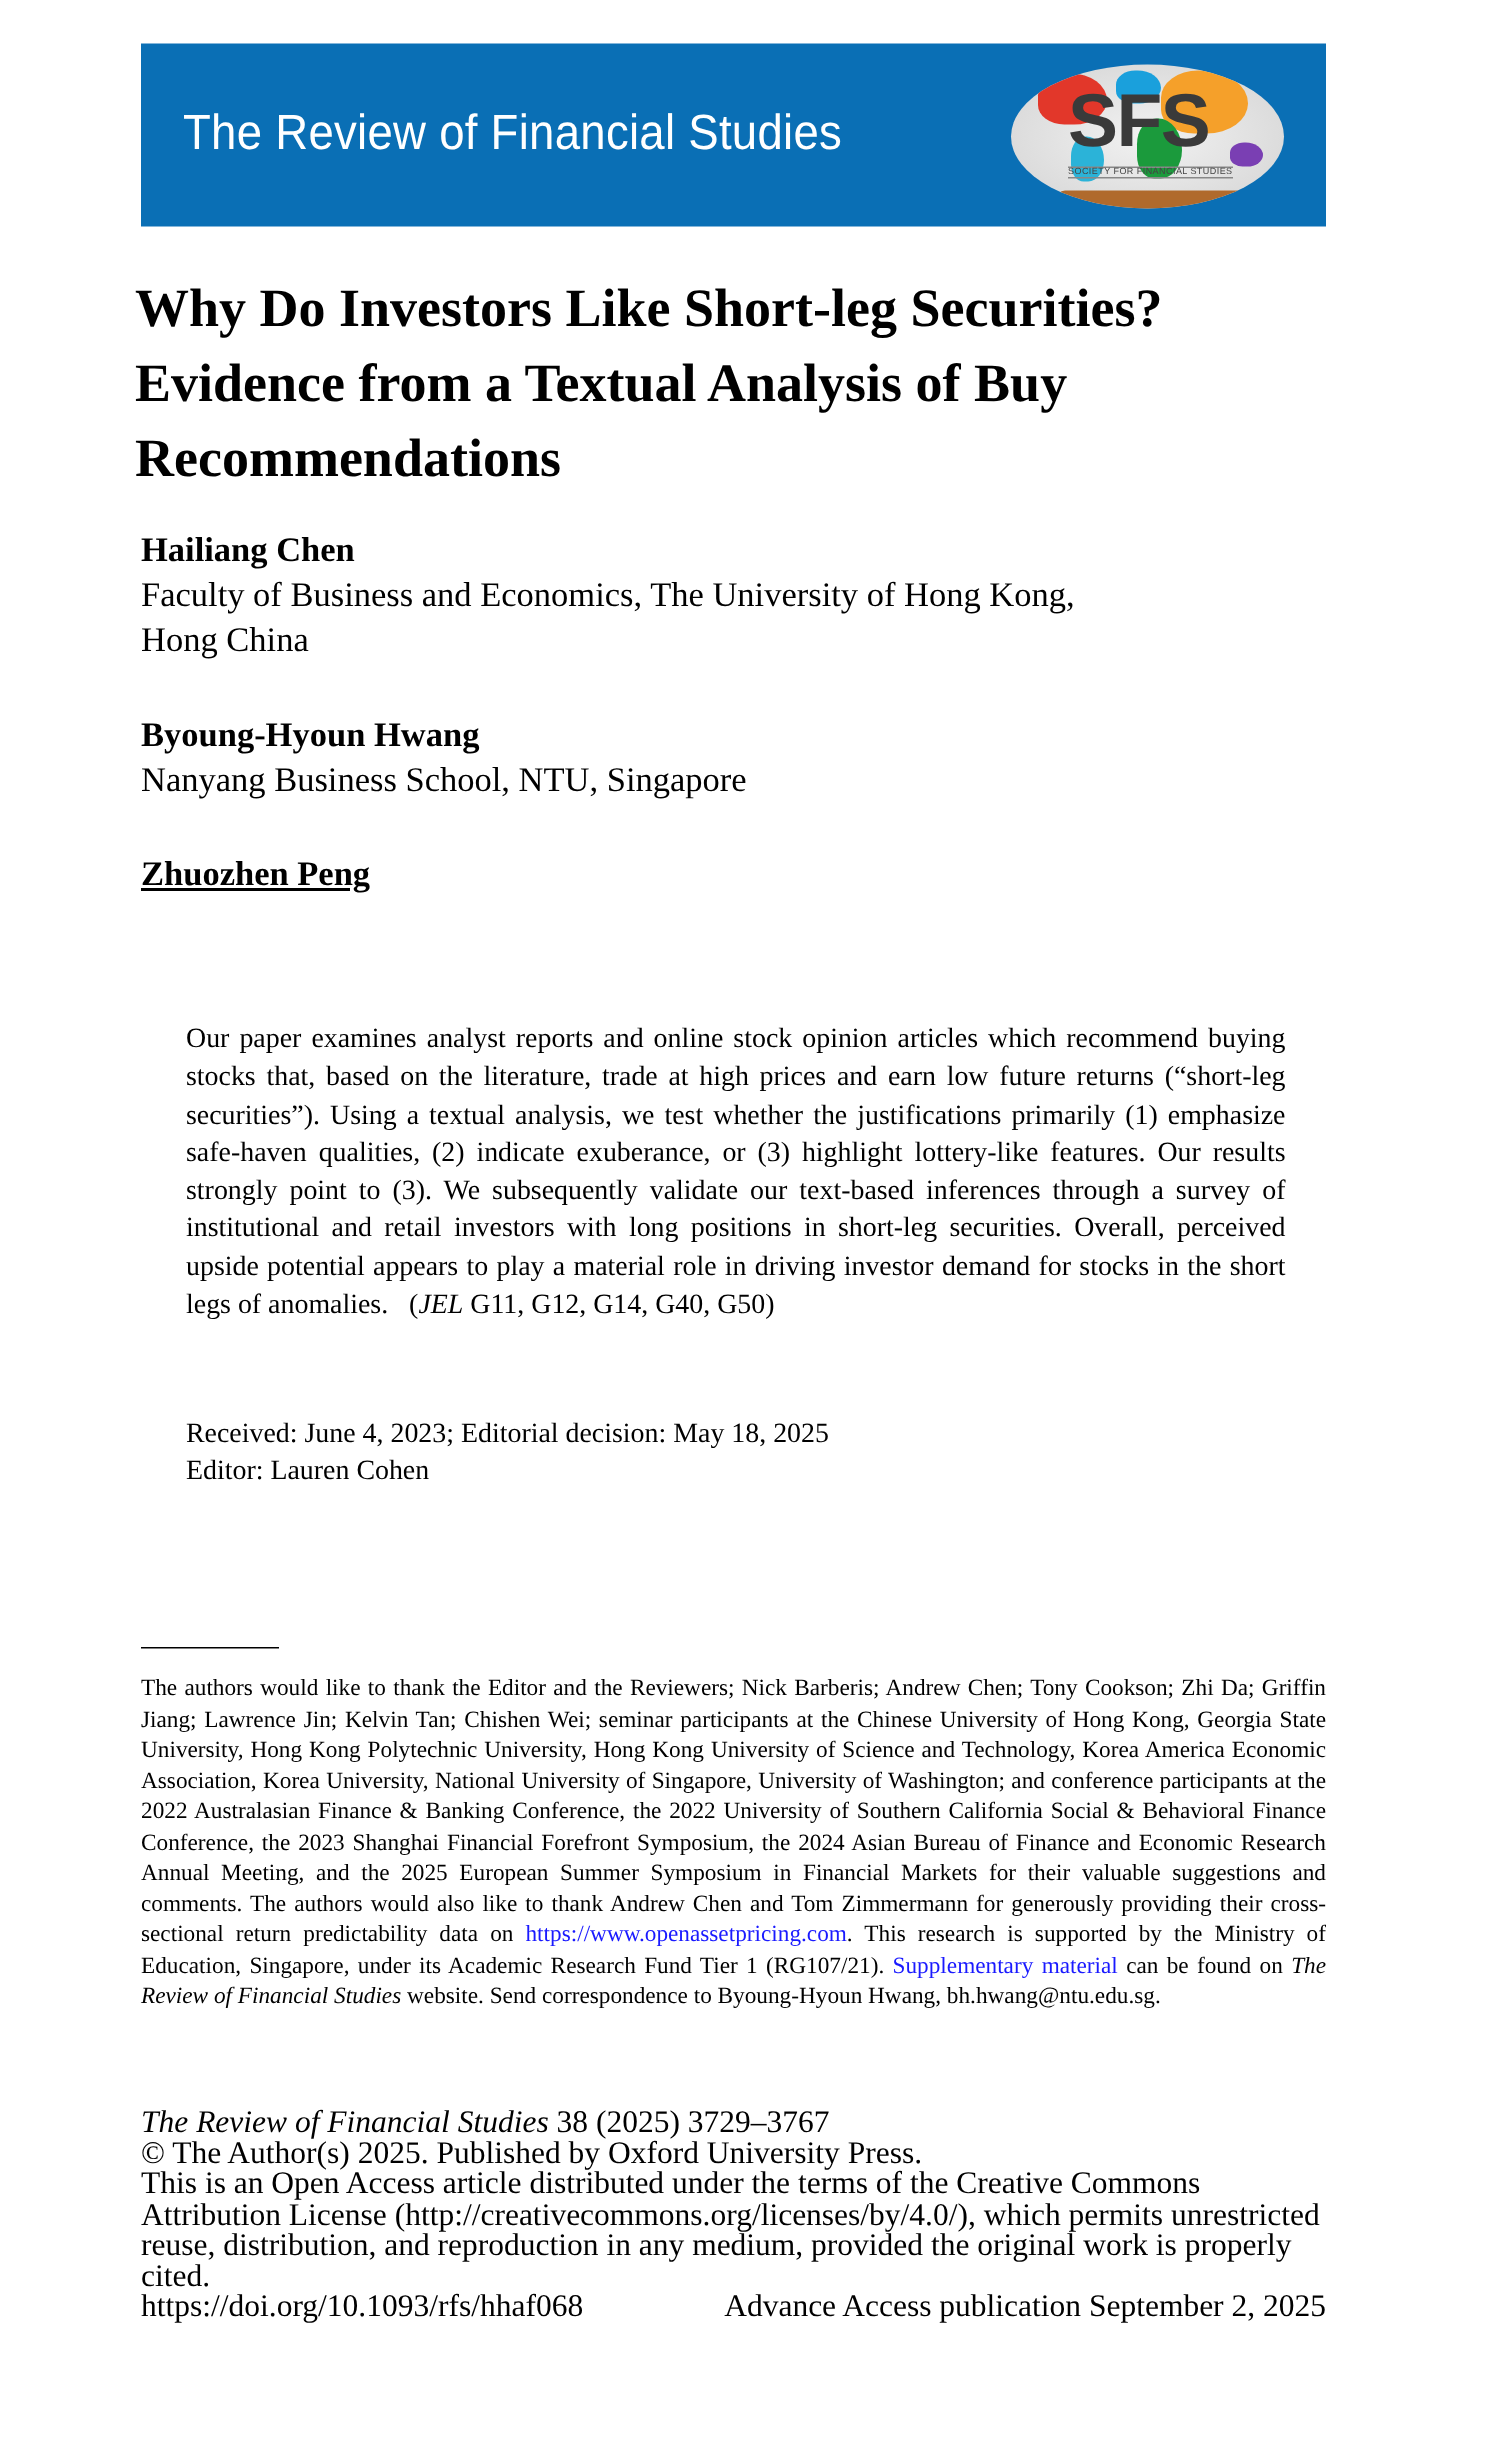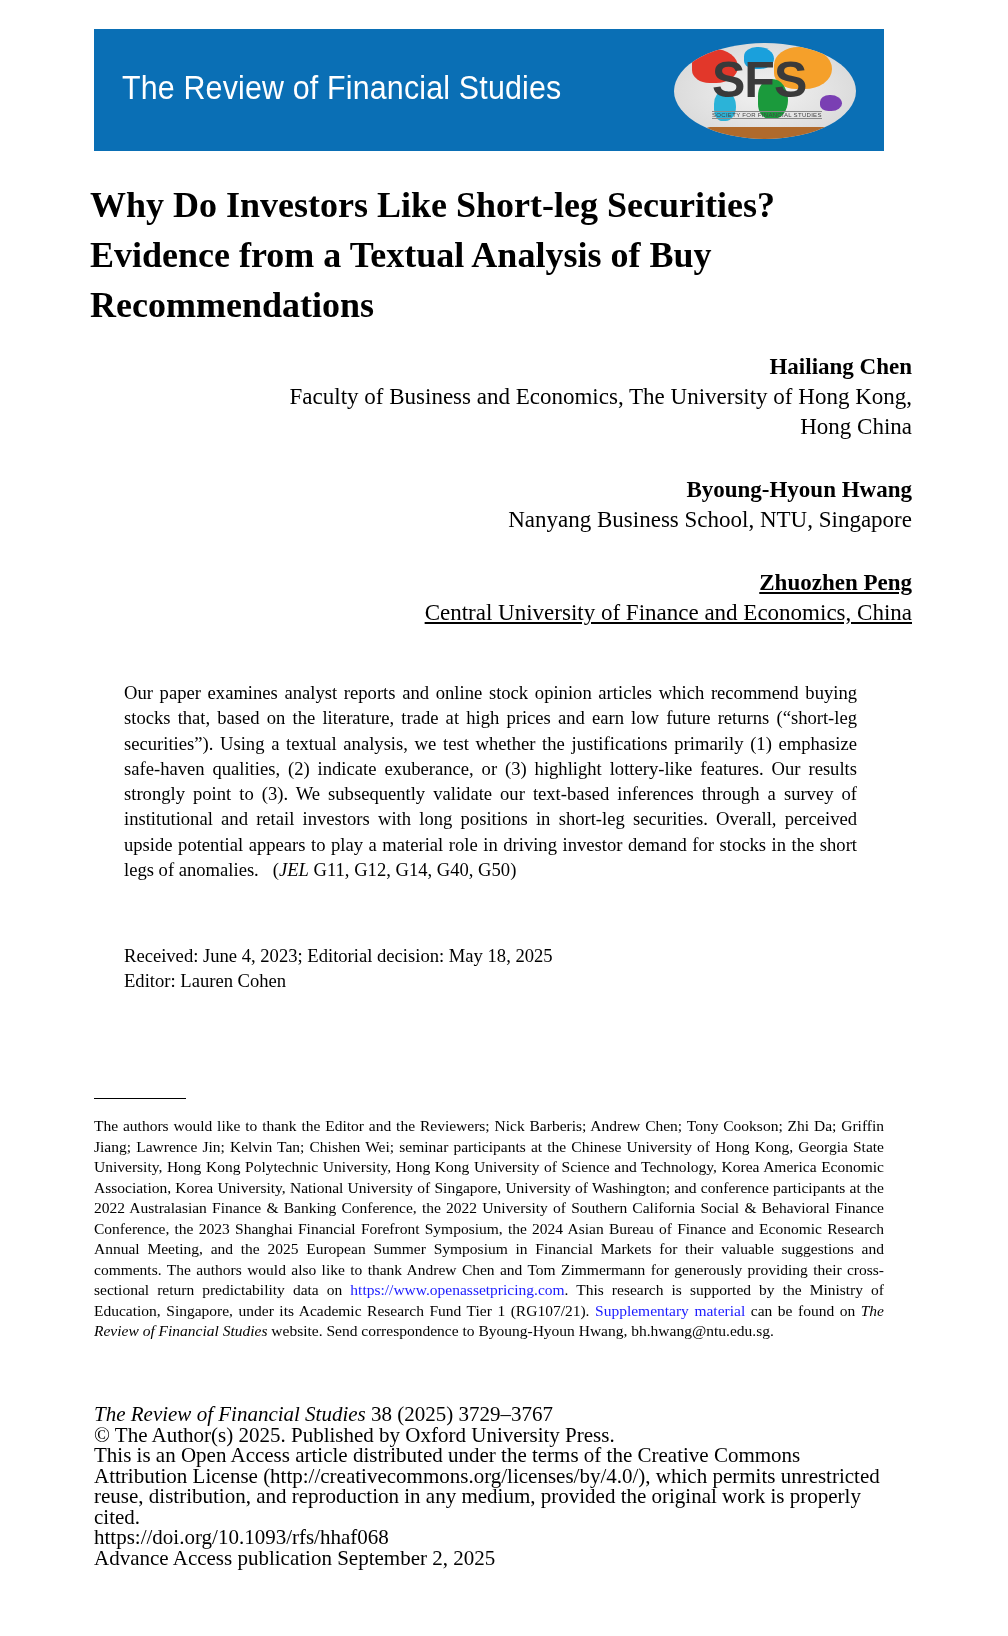--- a/index.html
+++ b/index.html
@@ -28,42 +28,42 @@
       font-weight: bold; font-size: 50px; color: #3a3a3a; letter-spacing: -1px; line-height: 1;
     }
     .logo .society {
       position: absolute; left: 38px; top: 68px; font-family: "Liberation Sans", "DejaVu Sans", sans-serif;
       font-size: 6px; color: #444; letter-spacing: 0.3px; border-top: 1px solid #888; border-bottom: 1px solid #888; white-space: nowrap;
     }
     .title {
       position: absolute; left: 90px; top: 180px; width: 800px;
       font-weight: bold; font-size: 36px; line-height: 50px;
     }
-    .author-block { position: absolute; left: 112px; width: 800px; text-align: right; }
+    .author-block { position: absolute; left: 94px; width: 800px; }
     .author-name { font-weight: bold; font-size: 23px; line-height: 30px; }
     .author-aff { font-size: 23px; line-height: 30px; }
     .abstract {
       position: absolute; left: 124px; top: 680px; width: 733px;
       font-size: 18.6px; line-height: 25.3px; text-align: justify;
     }
     .meta {
       position: absolute; left: 124px; top: 943px; width: 733px;
       font-size: 18.6px; line-height: 25.3px;
     }
     a.link { color: #1a1aff; text-decoration: none; }
     .rule { position: absolute; left: 94px; top: 1098px; width: 92px; height: 0; border-top: 1.2px solid #000; }
     .footnote {
       position: absolute; left: 94px; top: 1116px; width: 790px;
       font-size: 15.5px; line-height: 20.5px; text-align: justify;
     }
     .pubinfo {
       position: absolute; left: 94px; top: 1404px; width: 790px;
       font-size: 21px; line-height: 20.5px;
     }
-    .lastline { display: flex; justify-content: space-between; flex-direction: column; }
+    .lastline { display: flex; justify-content: space-between; }
     i { font-style: italic; }
   </style>
 </head>
 <body>
 
 <div class="banner">
   <div class="banner-title">The Review of Financial Studies</div>
   <div class="logo">
     <div class="blob" style="left:18px;top:6px;width:46px;height:34px;background:#e2372a;"></div>
     <div class="blob" style="left:70px;top:4px;width:30px;height:22px;background:#1aa0dc;"></div>
@@ -85,21 +85,20 @@
   <div class="author-aff">Hong China</div>
 </div>
 
 <div class="author-block" style="top:475px;">
   <div class="author-name">Byoung-Hyoun Hwang</div>
   <div class="author-aff">Nanyang Business School, NTU, Singapore</div>
 </div>
 
 <div class="author-block" style="top:568px;text-decoration:underline;">
   <div class="author-name">Zhuozhen Peng</div>
-  <div class="author-aff">Central University of Finance and Economics, China</div>
 </div>
 
 <div class="abstract">
   <span>Our paper examines analyst reports and online stock opinion articles which recommend buying stocks that, based on the literature, trade at high prices and earn low future returns (“short-leg securities”). Using a textual analysis, we test whether the justifications primarily (1) emphasize safe-haven qualities, (2) indicate exuberance, or (3) highlight lottery-like features. Our results strongly point to (3). We subsequently validate our text-based inferences through a survey of institutional and retail investors with long positions in short-leg securities. Overall, perceived upside potential appears to play a material role in driving investor demand for stocks in the short legs of anomalies.</span>&nbsp;&nbsp;&nbsp;(<i>JEL</i> <span>G11, G12, G14, G40, G50</span>)
 </div>
 
 <div class="meta">
   <div>Received: June 4, 2023; Editorial decision: May 18, 2025</div>
   <div>Editor: Lauren Cohen</div>
 </div>

